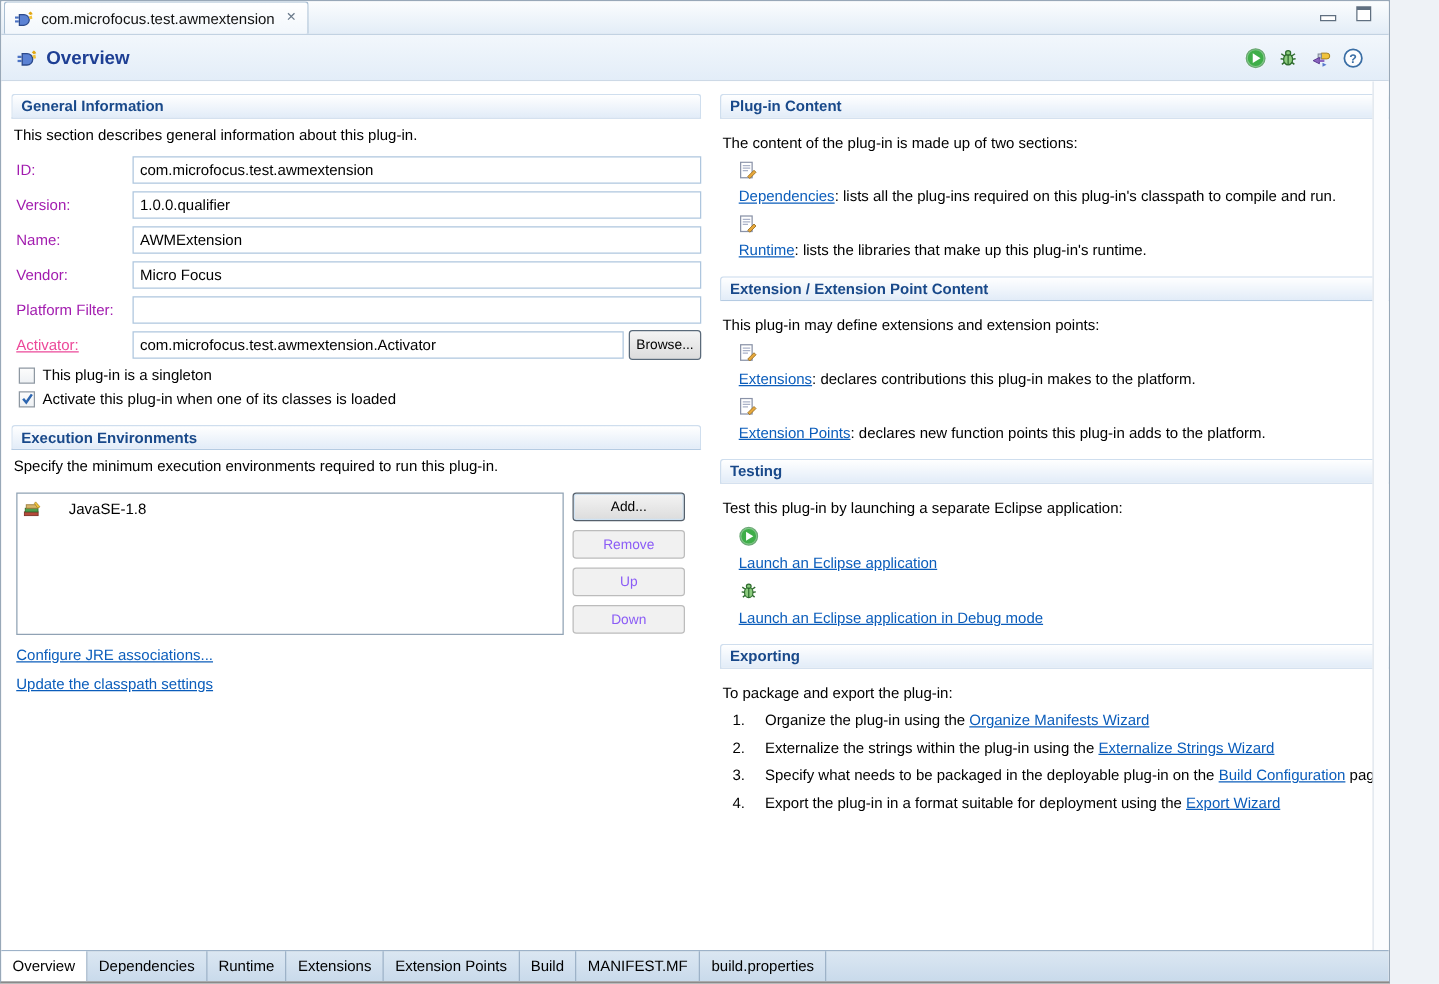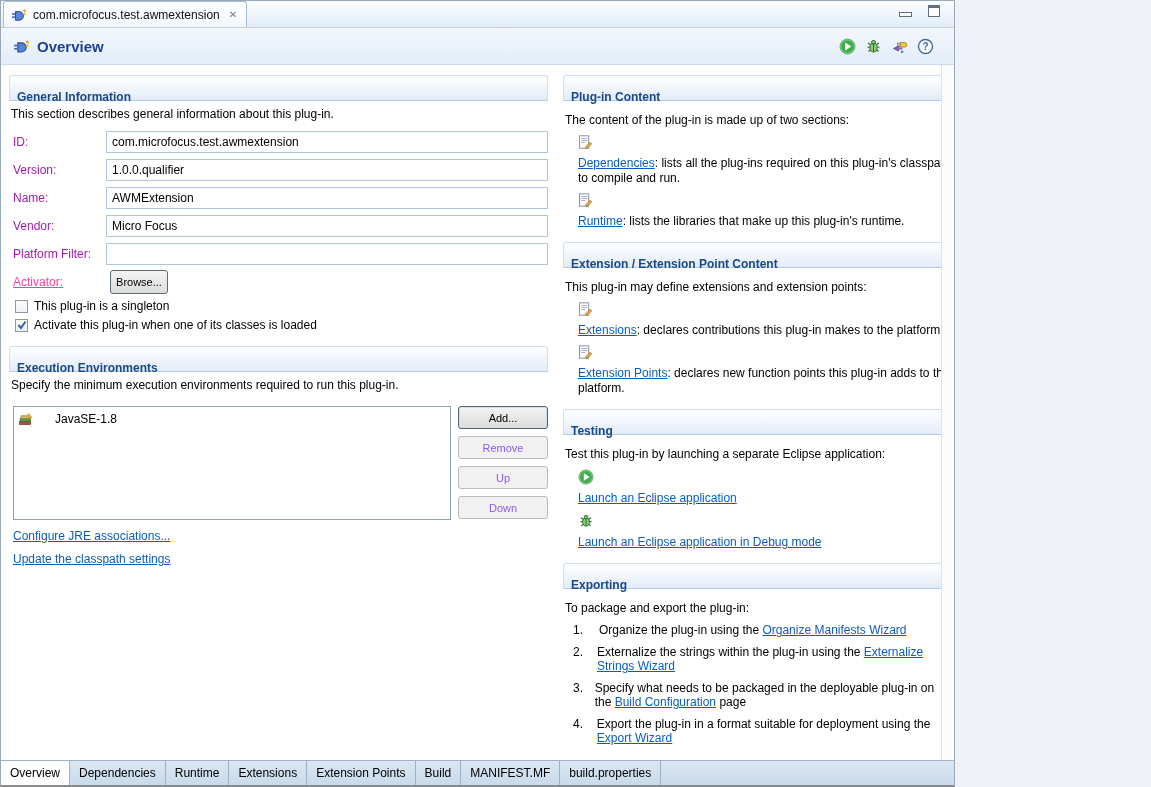--- a/index.html
+++ b/index.html
@@ -1,19 +1,19 @@
 <!DOCTYPE html>
 <html><head>
 <meta charset="utf-8">
 <style>
   * { margin:0; padding:0; box-sizing:border-box; }
   html,body { background:#eef2f6; }
   body { font-family:"Liberation Sans","DejaVu Sans",sans-serif; font-size:12px; color:#000; }
 
-  .window { width:955px; height:787px; position:relative; background:#fff;
+  .window { width:1112px; height:787px; position:relative; background:#fff;
             border:1px solid #98a8b8; border-bottom:2px solid #8a8a8a; overflow:hidden;
             display:flex; flex-direction:column; }
 
   
   .tabbar-top { height:27px; background:linear-gradient(#fbfdfe,#e3edf7);
                 border-bottom:1px solid #c2d2e2; display:flex; align-items:flex-end; position:relative; }
   .editor-tab { height:26px; margin-left:2px; padding:0 9px 0 7px; display:flex; align-items:center; gap:6px;
                 background:linear-gradient(#ffffff,#f2f7fc); border:1px solid #a9bed2; border-bottom:none;
                 border-radius:3px 3px 0 0; font-size:12px; color:#111; }
   .tab-close { color:#6a7a8a; font-size:10px; margin-left:3px; cursor:pointer; line-height:10px; }
@@ -28,21 +28,21 @@
   .header-toolbar { margin-left:auto; display:flex; gap:9px; align-items:center; margin-right:8px; }
   .tb-icon { width:17px; height:17px; display:inline-flex; cursor:pointer; }
 
   
   .content { flex:1; position:relative; background:#fff; display:flex; overflow:hidden; }
   .scroll-strip { position:absolute; top:0; right:0; bottom:0; width:13px;
                   background:#fbfcfe; border-left:1px solid #dde4ec; }
   .col-left  { width:562px; padding:10px 0 0 8px; }
   .col-right { width:552px; padding:10px 0 0 15px; }
 
-  .section-hd { height:20px; line-height:19px; padding:12px 7px; font-weight:bold; color:#19498a;
+  .section-hd { height:20px; line-height:19px; padding:0 7px; font-weight:bold; color:#19498a;
                 background:linear-gradient(#ffffff,#e2ecf8); border:1px solid #cfdeee;
                 border-bottom:1px solid #b5cbe2; border-radius:3px 3px 0 0; }
   .section-desc { margin:6px 2px 10px 2px; color:#000; }
 
   
   .frm-row { display:flex; align-items:center; margin:0 0 6px 4px; height:22px; }
   .frm-label { width:93px; color:#a21caf; flex:none; }
   .frm-label.link { color:#ec4899; text-decoration:underline; cursor:pointer; }
   .frm-input { flex:1; height:22px; border:1px solid #aec6de; padding:1px 5px; font-family:inherit;
                font-size:12px; color:#000; background:#fff; }
@@ -201,20 +201,21 @@
       <div class="frm-row">
         <span class="frm-label">Vendor:</span>
         <input class="frm-input" value="Micro Focus" style="">
       </div>
       <div class="frm-row">
         <span class="frm-label">Platform Filter:</span>
         <input class="frm-input" value="" style="">
       </div>
       <div class="frm-row">
         <span class="frm-label link">Activator:</span>
+        <input class="frm-input" value="com.microfocus.test.awmextension.Activator" style="">
         <button class="btn btn-browse">Browse...</button>
       </div>
 
       <div class="chk-row">
         <span class="chk"></span>
         <span>This plug-in is a singleton</span>
       </div>
       <div class="chk-row">
         <span class="chk checked">
           <svg width="10" height="10" viewBox="0 0 10 10">

